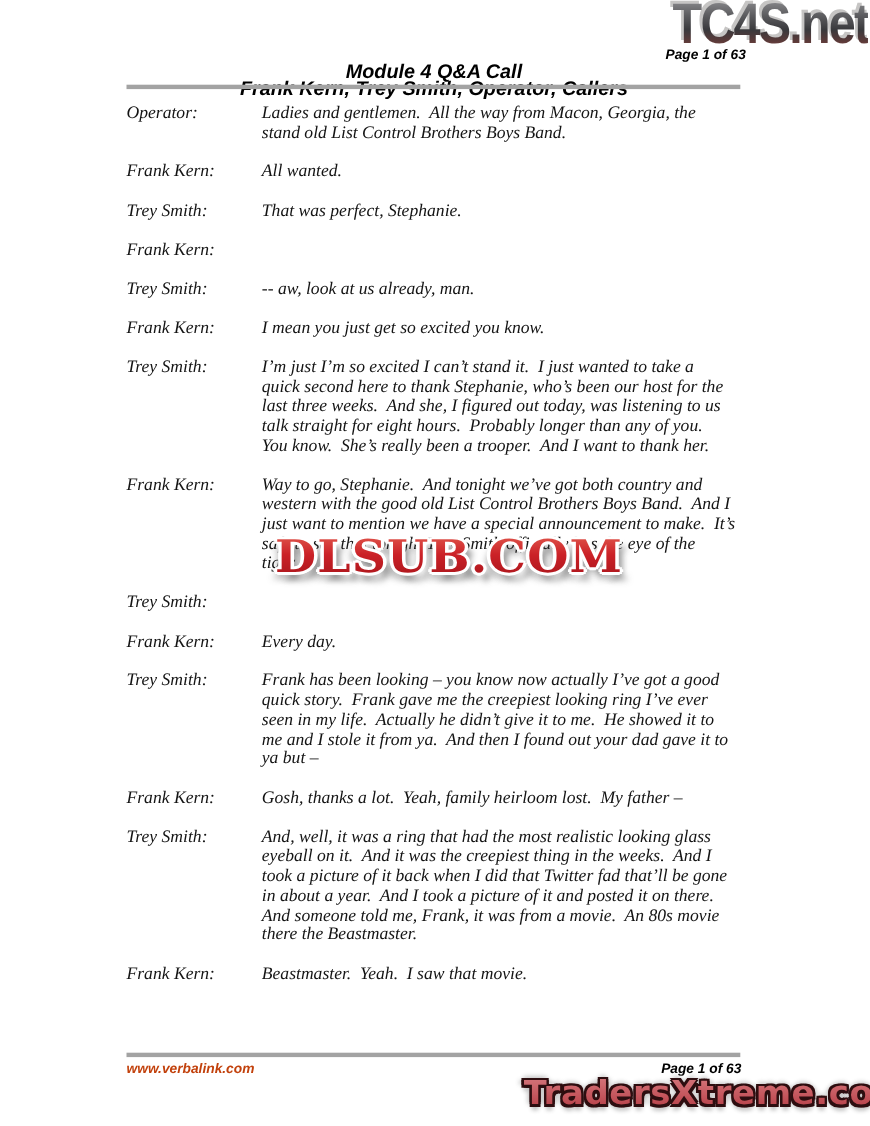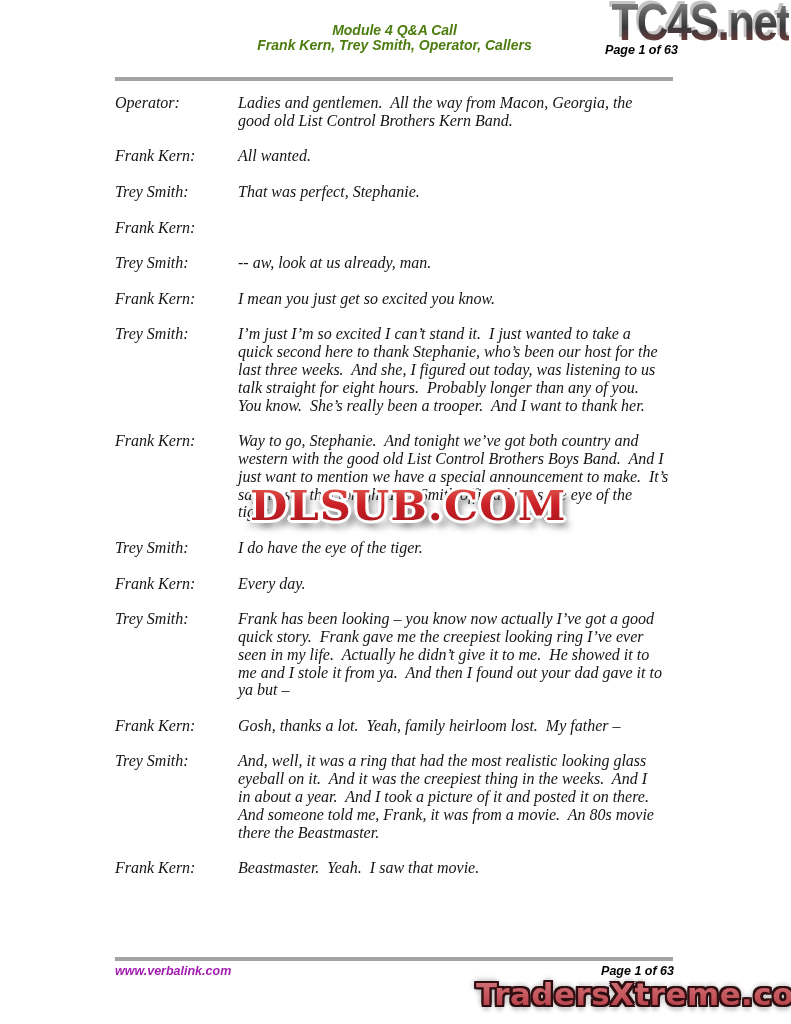--- a/index.html
+++ b/index.html
@@ -17,23 +17,23 @@
     transform:scaleX(0.85);transform-origin:right top;
   }
   .logo-ghost{color:#c6c5c4;transform:scaleX(0.85) translate(-3px,-3px) !important;}
   .logo-main{
     background:linear-gradient(180deg,#97979a 0%,#5c5c5f 35%,#39393c 60%,#5c3a39 80%,#93544e 100%);
     -webkit-background-clip:text;background-clip:text;color:transparent;
   }
 
   
   .header-center{
-    position:absolute;left:115px;top:23px;width:559px;text-align:center;
-    font-family:"Liberation Sans",sans-serif;font-weight:bold;font-style:italic;
-    font-size:14px;line-height:14.5px;color:#4d7c0f;
+    position:absolute;left:115px;top:58px;width:559px;text-align:center;
+    font-family:"Liberation Sans",sans-serif;font-weight:bold;font-style:italic;
+    font-size:18px;line-height:14.5px;color:#000000;
   }
   .header-page{
     position:absolute;top:43px;right:113px;
     font-family:"Liberation Sans",sans-serif;font-weight:bold;font-style:italic;
     font-size:12.5px;color:#000;
   }
   .rule{position:absolute;left:115px;width:558px;height:4px;background:#a3a3a3;}
   .rule-top{top:77px;}
   .rule-bottom{top:957px;}
 
@@ -60,21 +60,21 @@
   }
   .wm-mid-fill{
     background:linear-gradient(180deg,#e0564c 0%,#cb2127 45%,#a8151b 100%);
     -webkit-background-clip:text;background-clip:text;color:transparent;
   }
 
   
   .footer-site{
     position:absolute;left:115px;top:964px;
     font-family:"Liberation Sans",sans-serif;font-weight:bold;font-style:italic;
-    font-size:12.5px;color:#a21caf;
+    font-size:12.5px;color:#c2410c;
   }
   .footer-page{
     position:absolute;right:117px;top:964px;
     font-family:"Liberation Sans",sans-serif;font-weight:bold;font-style:italic;
     font-size:12.5px;color:#000;
   }
 
   
   .wm-bottom{position:absolute;left:476px;top:979px;height:40px;}
   .wm-bottom span{
@@ -113,21 +113,21 @@
 
   <div class="header-page">Page 1 of 63</div>
 
   <div class="rule rule-top"></div>
 
   <div class="transcript" id="transcript">
     <div class="para">
       <div class="speaker">Operator:</div>
       <div class="dialogue">
           <div class="line">Ladies and gentlemen.  All the way from Macon, Georgia, the</div>
-          <div class="line">good old List Control Brothers Kern Band.</div>
+          <div class="line">stand old List Control Brothers Boys Band.</div>
         </div>
     </div>
 
     <div class="para">
       <div class="speaker">Frank Kern:</div>
       <div class="dialogue">
           <div class="line">All wanted.</div>
         </div>
     </div>
 
@@ -173,23 +173,20 @@
           <div class="line">Way to go, Stephanie.  And tonight we’ve got both country and</div>
           <div class="line">western with the good old List Control Brothers Boys Band.  And I</div>
           <div class="line">just want to mention we have a special announcement to make.  It’s</div>
           <div class="line">safe to say that tonight Trey Smith officially has the eye of the</div>
           <div class="line">tiger.</div>
         </div>
     </div>
 
     <div class="para">
       <div class="speaker">Trey Smith:</div>
-      <div class="dialogue">
-          <div class="line">I do have the eye of the tiger.</div>
-        </div>
     </div>
 
     <div class="para">
       <div class="speaker">Frank Kern:</div>
       <div class="dialogue">
           <div class="line">Every day.</div>
         </div>
     </div>
 
     <div class="para">
@@ -208,20 +205,21 @@
       <div class="dialogue">
           <div class="line">Gosh, thanks a lot.  Yeah, family heirloom lost.  My father –</div>
         </div>
     </div>
 
     <div class="para">
       <div class="speaker">Trey Smith:</div>
       <div class="dialogue">
           <div class="line">And, well, it was a ring that had the most realistic looking glass</div>
           <div class="line">eyeball on it.  And it was the creepiest thing in the weeks.  And I</div>
+          <div class="line">took a picture of it back when I did that Twitter fad that’ll be gone</div>
           <div class="line">in about a year.  And I took a picture of it and posted it on there.</div>
           <div class="line">And someone told me, Frank, it was from a movie.  An 80s movie</div>
           <div class="line">there the Beastmaster.</div>
         </div>
     </div>
 
     <div class="para">
       <div class="speaker">Frank Kern:</div>
       <div class="dialogue">
           <div class="line">Beastmaster.  Yeah.  I saw that movie.</div>

